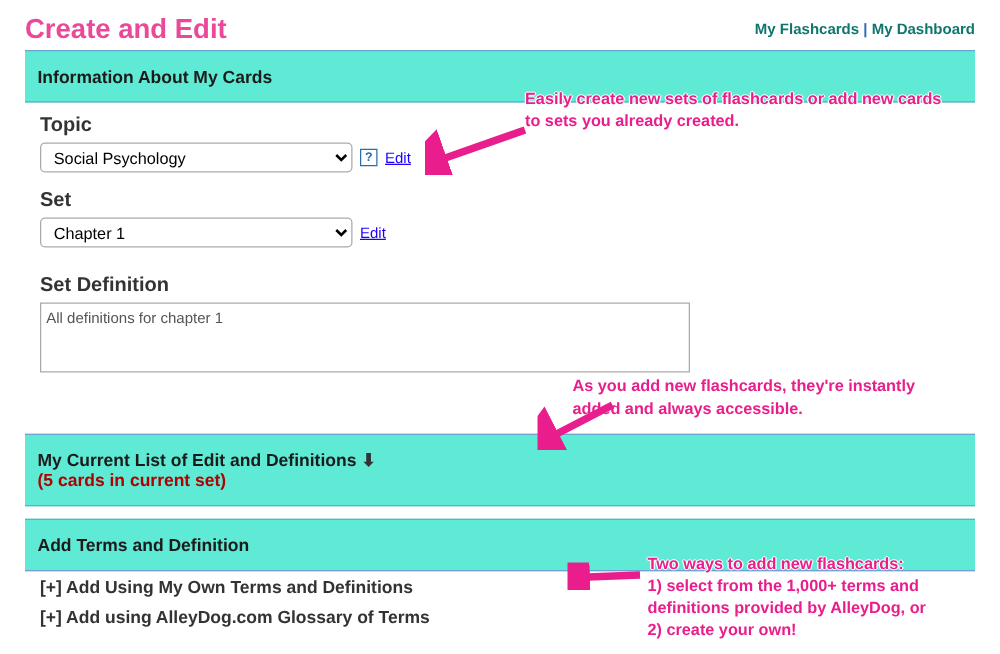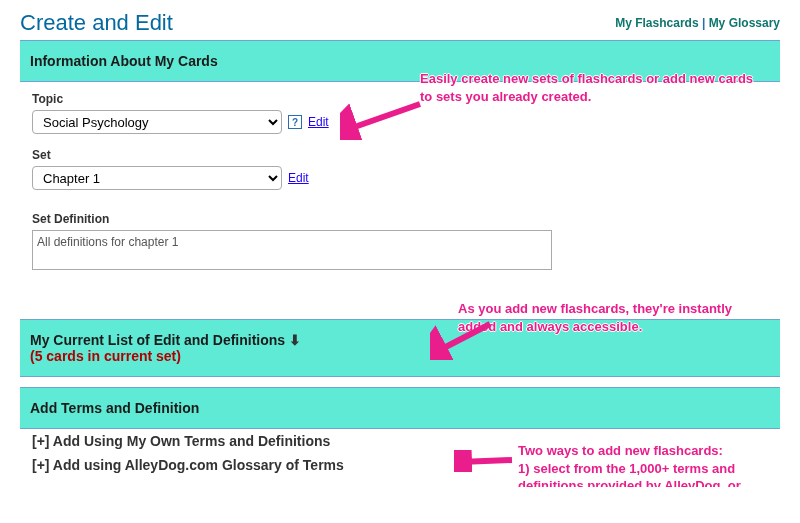--- a/index.html
+++ b/index.html
@@ -12,43 +12,43 @@
     color: #333;
     width: 800px;
   }
   .header-row {
     display: flex;
     justify-content: space-between;
     align-items: center;
     margin-bottom: 4px;
   }
   .page-title {
-    color: #0369a1;
+    color: #ec4899;
     font-size: 22px;
-    font-weight: normal;
+    font-weight: bold;
   }
   .top-links { font-size: 12px; }
   .top-links a { color: #0f766e; font-weight: bold; text-decoration: none; }
   .sep { color: #2B6CB0; font-weight: bold; }
   .section-bar {
     background: #5eead4;
     border-top: 1px solid #6FA3D2;
     border-bottom: 1px solid #6FA3D2;
     padding: 12px 10px;
     font-weight: bold;
     font-size: 14px;
     color: #1b1b1b;
     margin-top: 4px;
   }
   .body-block {
     padding: 10px 12px 14px 12px;
   }
   .field-label {
     font-weight: bold;
-    font-size: 12px;
+    font-size: 16px;
     margin-bottom: 4px;
   }
   .field-row {
     display: flex;
     align-items: center;
     gap: 6px;
     margin-bottom: 14px;
   }
   select {
     width: 250px;
@@ -70,21 +70,21 @@
     font-size: 10px;
     font-weight: bold;
   }
   a.link-edit {
     color: #1E00FF;
     text-decoration: underline;
     font-size: 12px;
   }
   textarea {
     width: 520px;
-    height: 40px;
+    height: 56px;
     font-family: Arial, sans-serif;
     font-size: 12px;
     padding: 4px;
     color: #555;
     border: 1px solid #aaa;
     resize: none;
   }
   .count-red {
     color: #b00000;
     font-weight: bold;
@@ -118,21 +118,21 @@
 </head>
 <body>
 
 <div class="container">
 
   <div class="header-row">
     <div class="page-title">Create and Edit</div>
     <div class="top-links">
       <a href="#">My Flashcards</a>
       <span class="sep">|</span>
-      <a href="#">My Glossary</a>
+      <a href="#">My Dashboard</a>
     </div>
   </div>
 
   <div class="section-bar">Information About My Cards</div>
 
   <div class="body-block">
 
     <div class="field-label">Topic</div>
     <div class="field-row">
       <select>

